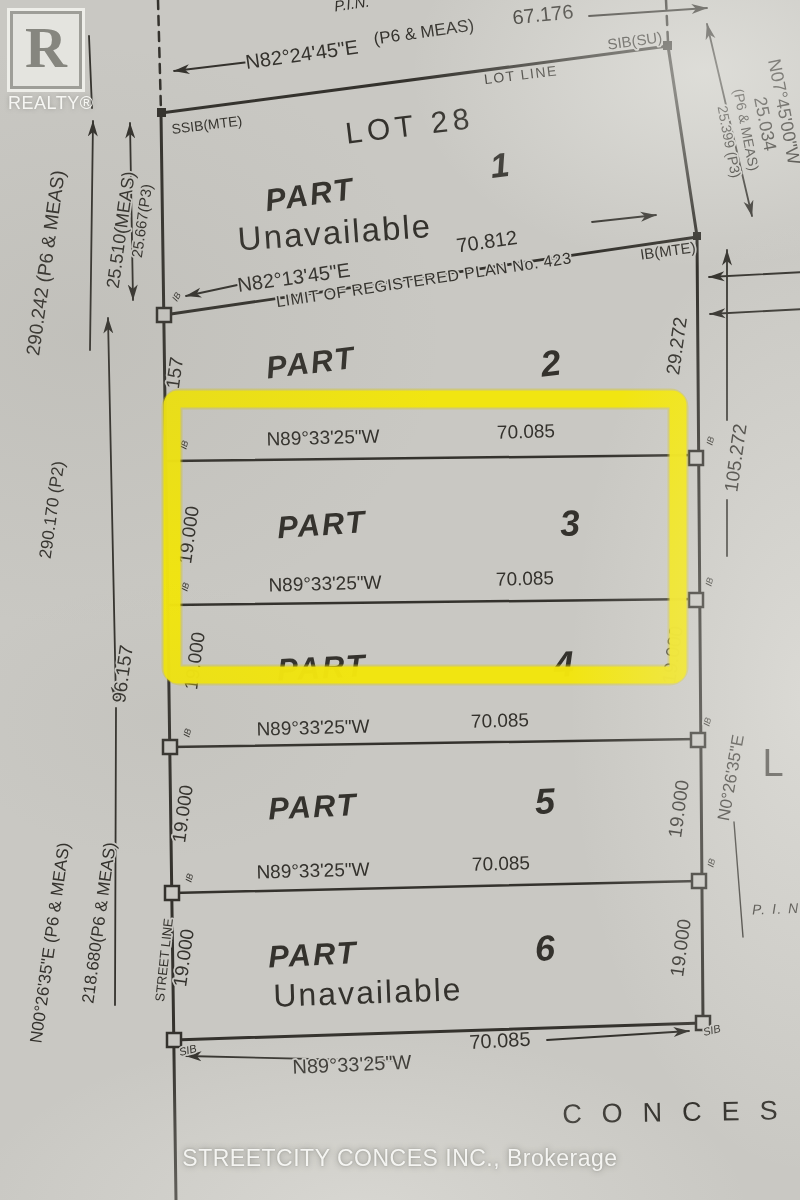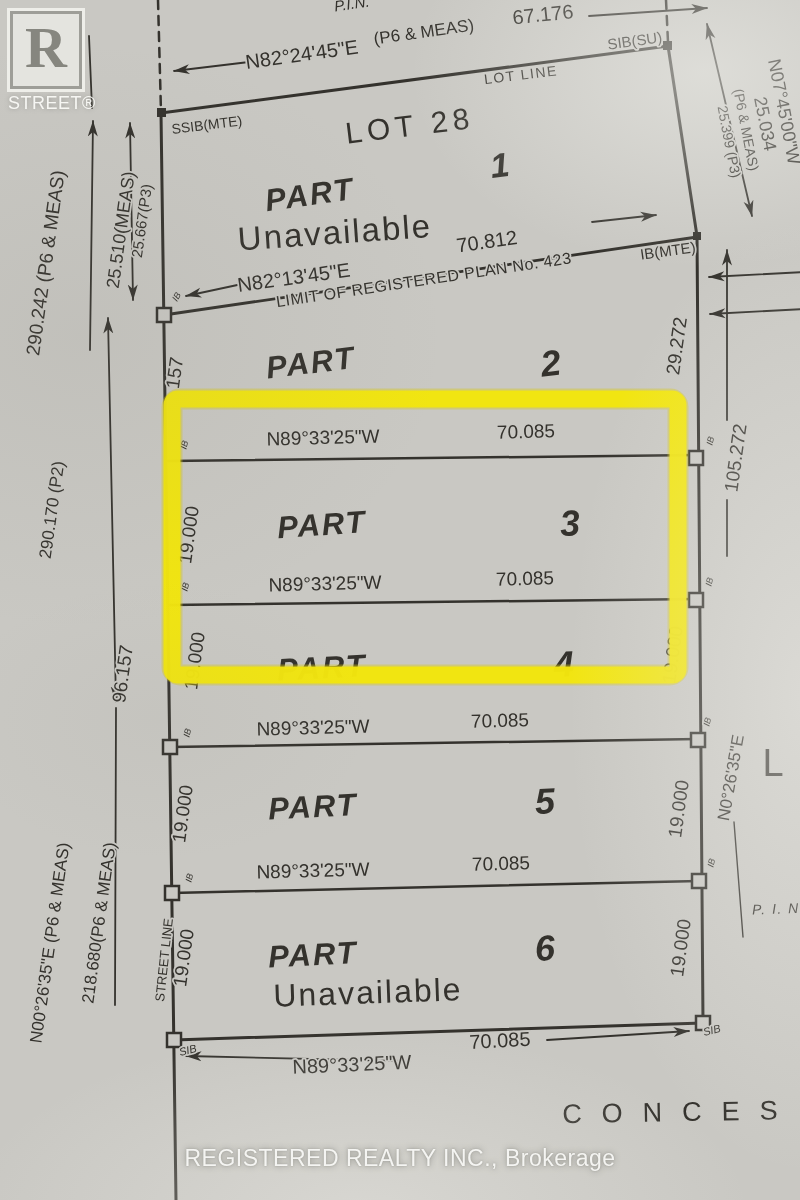--- a/index.html
+++ b/index.html
@@ -193,18 +193,18 @@
       </g>
 
     <rect x="172" y="399" width="506" height="276" rx="8" fill="none" stroke="#d9c90e" stroke-width="21" opacity="0.4"></rect>
     <rect x="172" y="399" width="506" height="276" rx="6" fill="none" stroke="#f2e50d" stroke-width="17" opacity="0.97"></rect>
   </svg>
 
   <div class="realtor-logo">
     <div class="logo-box">
       <span class="logo-r">R</span>
     </div>
-    <div class="logo-word">STREET®</div>
+    <div class="logo-word">REALTY®</div>
   </div>
 
-  <div class="brokerage">REGISTERED REALTY INC., Brokerage</div>
+  <div class="brokerage">STREETCITY CONCES INC., Brokerage</div>
 
 </div>
 
 </body></html>

